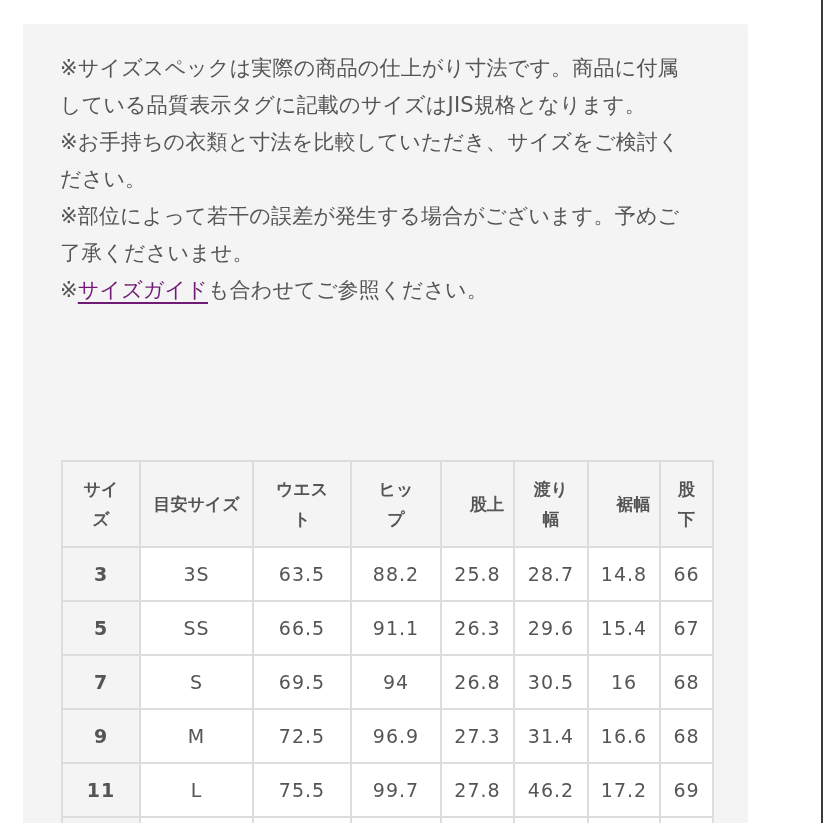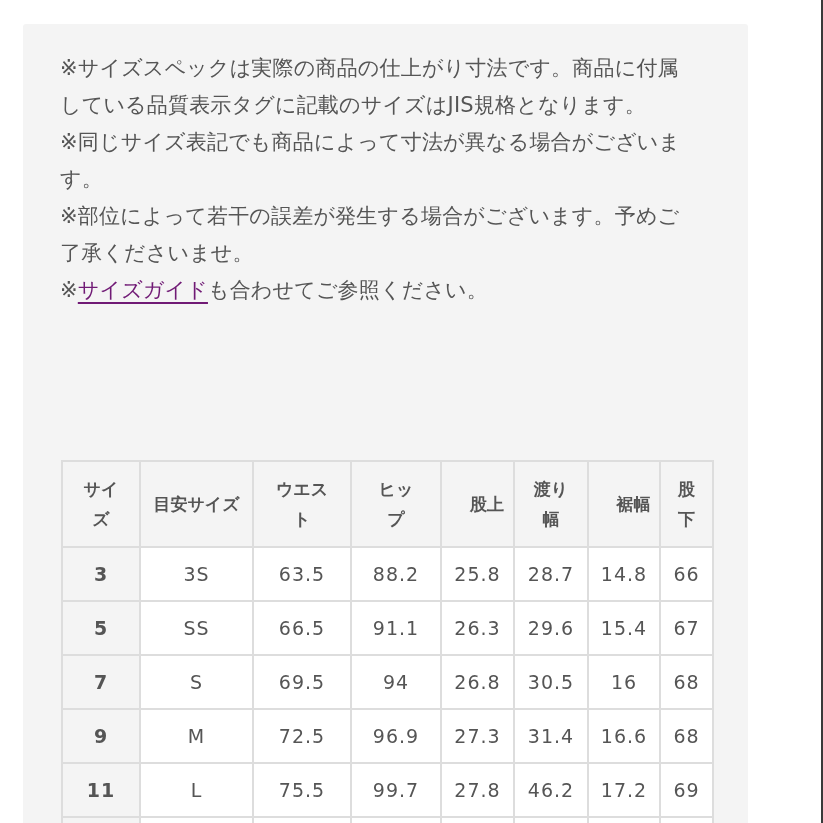--- a/index.html
+++ b/index.html
@@ -37,21 +37,21 @@
   table.sizes td.size-col { background:#f4f4f4; font-weight:bold; }
 </style>
 </head>
 <body>
 
 <div class="right-edge"></div>
 
 <div class="panel">
   <div class="notes">
     <p>※サイズスペックは実際の商品の仕上がり寸法です。商品に付属している品質表示タグに記載のサイズはJIS規格となります。</p>
-    <p>※同じサイズ表記でも商品によって寸法が異なる場合がございます。</p>
+    <p>※お手持ちの衣類と寸法を比較していただき、サイズをご検討ください。</p>
     <p>※部位によって若干の誤差が発生する場合がございます。予めご了承くださいませ。</p>
     <p><span>※</span><span class="link">サイズガイド</span><span>も合わせてご参照ください。</span></p>
   </div>
 
   <table class="sizes">
     <colgroup>
       <col style="width:78px">
         <col style="width:113px">
         <col style="width:98px">
         <col style="width:90px">

